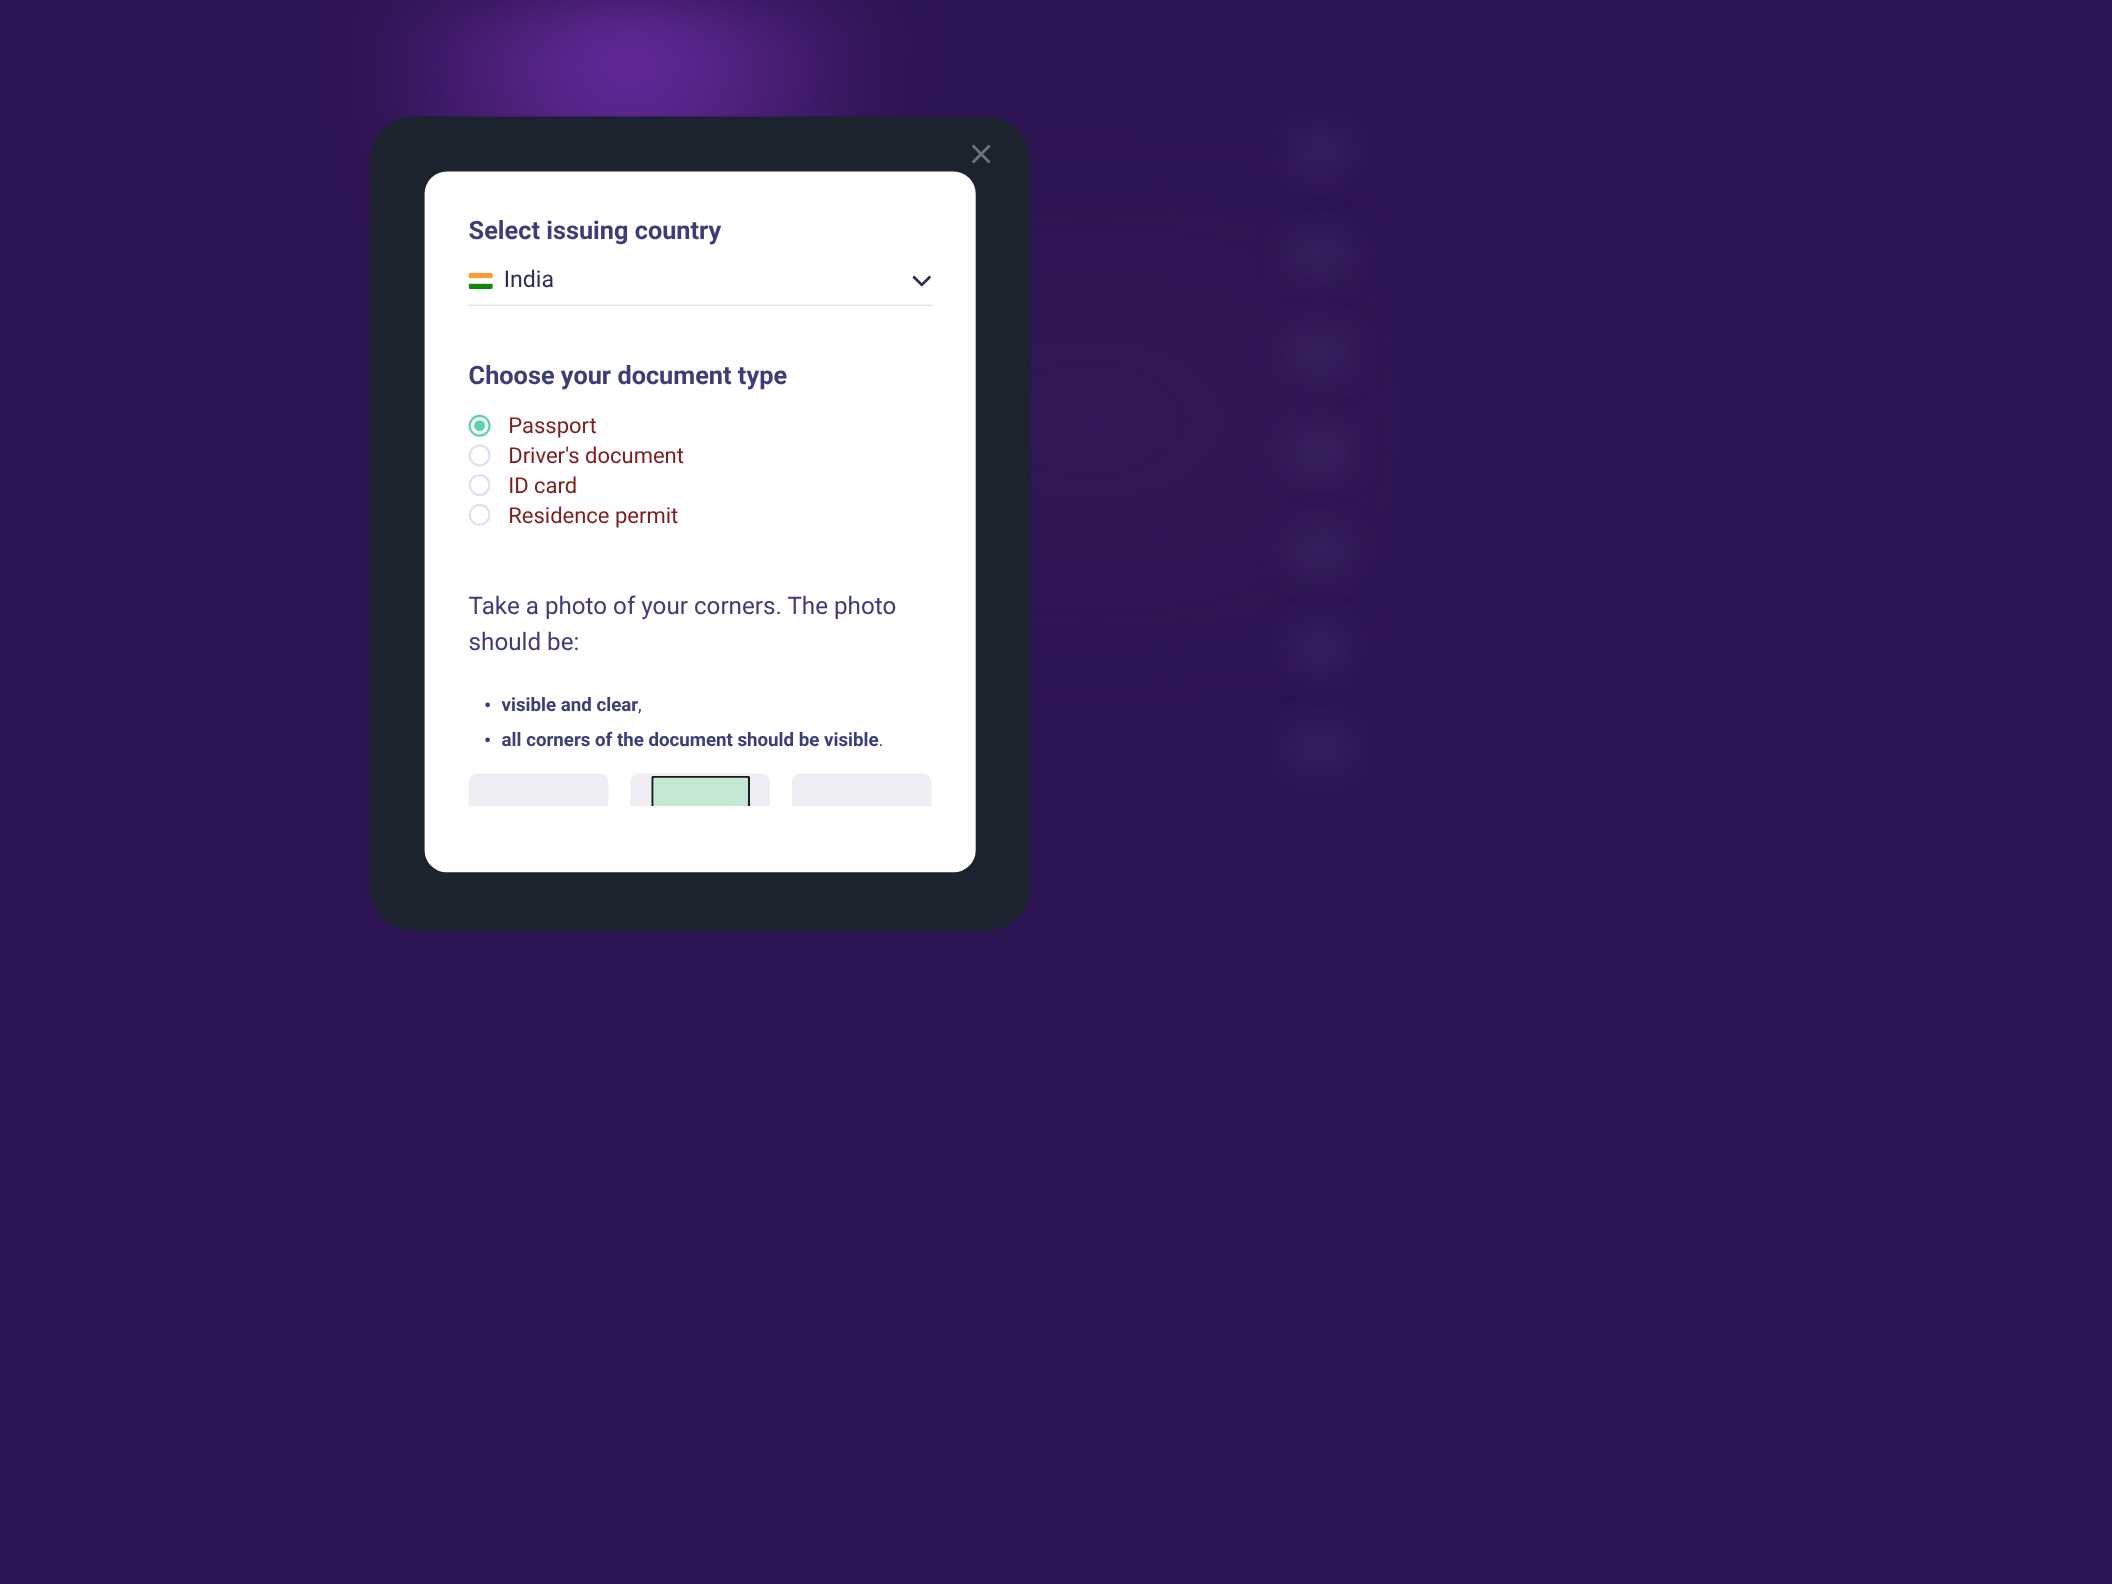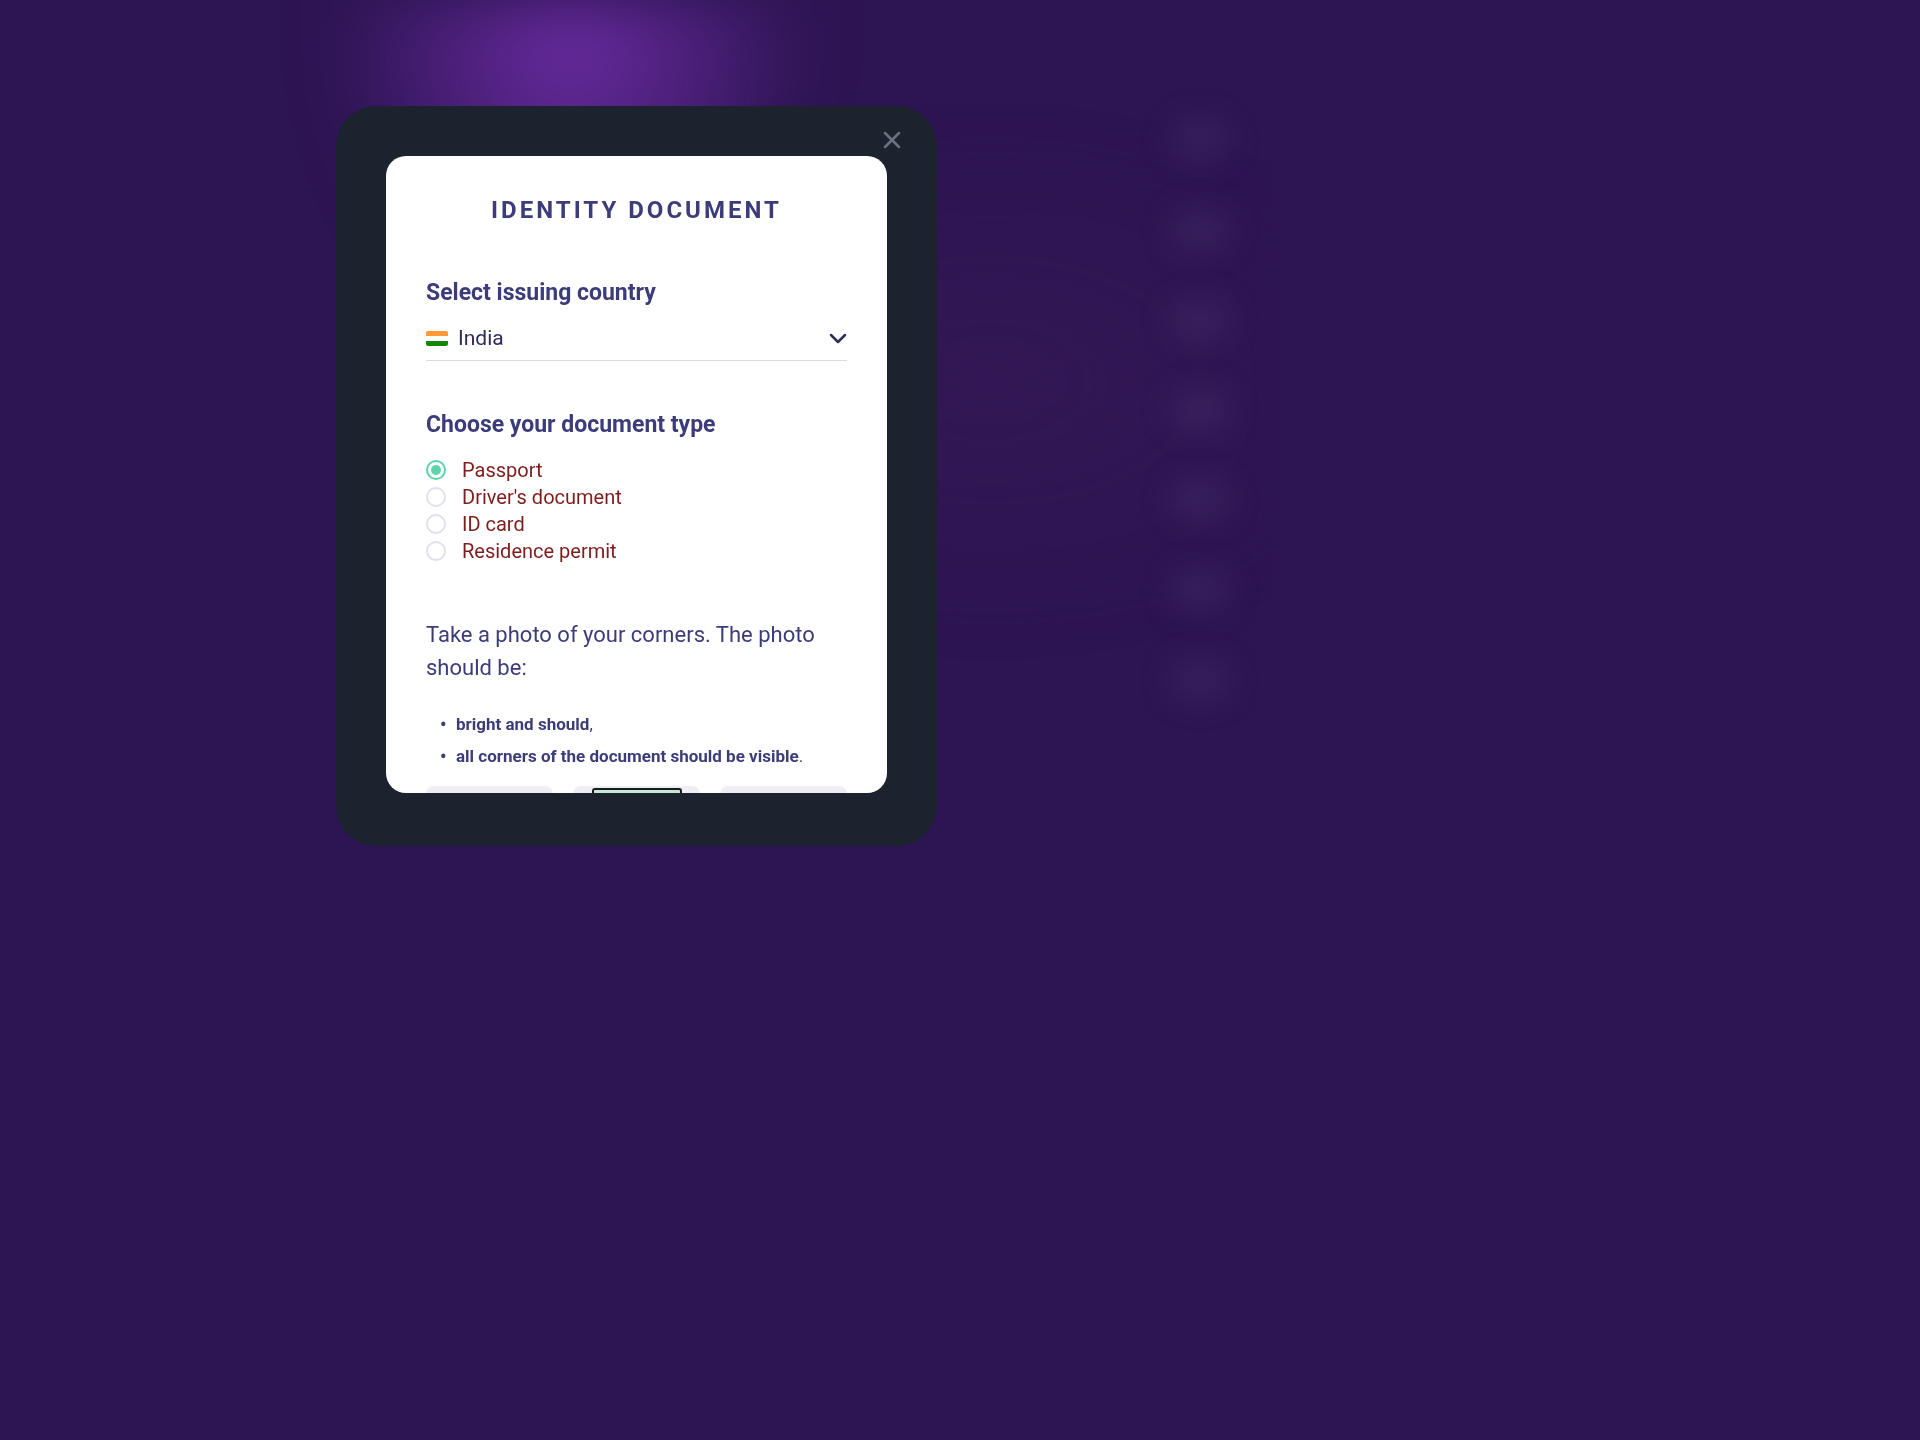--- a/index.html
+++ b/index.html
@@ -271,21 +271,20 @@
   <div class="close-btn">
     <span>
       <svg width="18" height="18" viewBox="0 0 18 18" fill="none">
         <path d="M2 2 L16 16 M16 2 L2 16" stroke="currentColor" stroke-width="2.5" stroke-linecap="round"></path>
       </svg>
     </span>
   </div>
 
   <div class="modal-inner">
 
-    <h1 class="title">IDENTITY DOCUMENT</h1>
 
     <h2 class="section-heading">Select issuing country</h2>
 
     <div class="country-select">
       <div class="country-left">
         <div class="flag">
           <div class="flag-stripe" style="background:#ff9933"></div>
           <div class="flag-stripe" style="background:#ffffff"></div>
           <div class="flag-stripe" style="background:#138808"></div>
         </div>
@@ -324,21 +323,21 @@
           
         </div>
         <span class="radio-label">Residence permit</span>
       </div>
     </div>
 
     <p class="instruction-text">Take a photo of your corners. The photo should be:</p>
 
     <ul class="bullet-list">
       <li>
-        <span>bright and should</span><span class="bullet-normal">,</span>
+        <span>visible and clear</span><span class="bullet-normal">,</span>
       </li>
       <li>
         <span>all corners of the document should be visible</span><span class="bullet-normal">.</span>
       </li>
     </ul>
 
     <div class="example-cards">
       <div class="example-card">
         
       </div>

